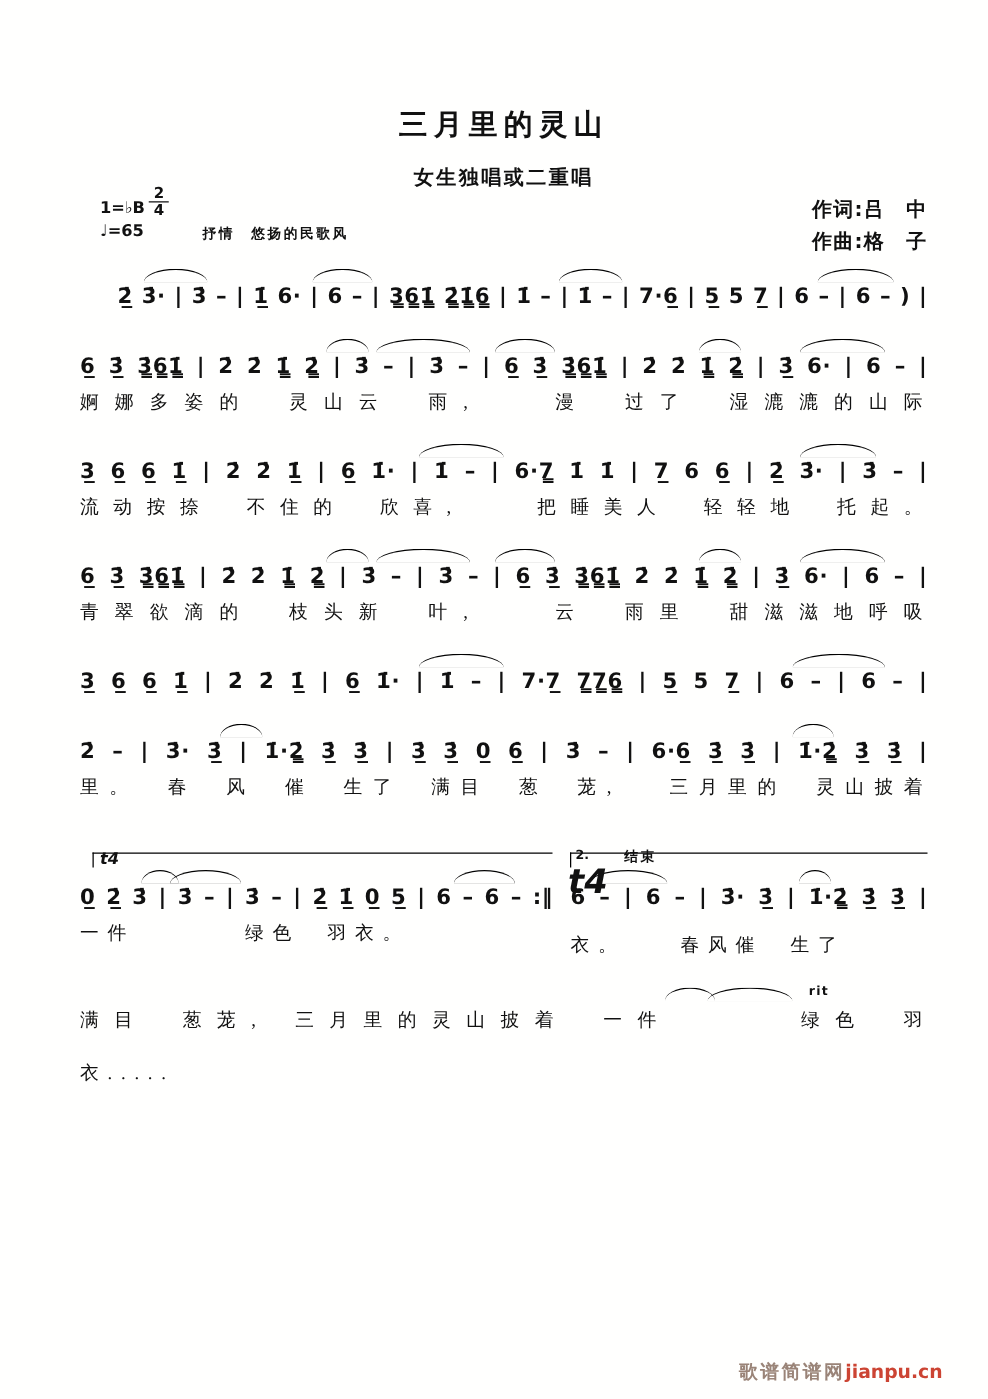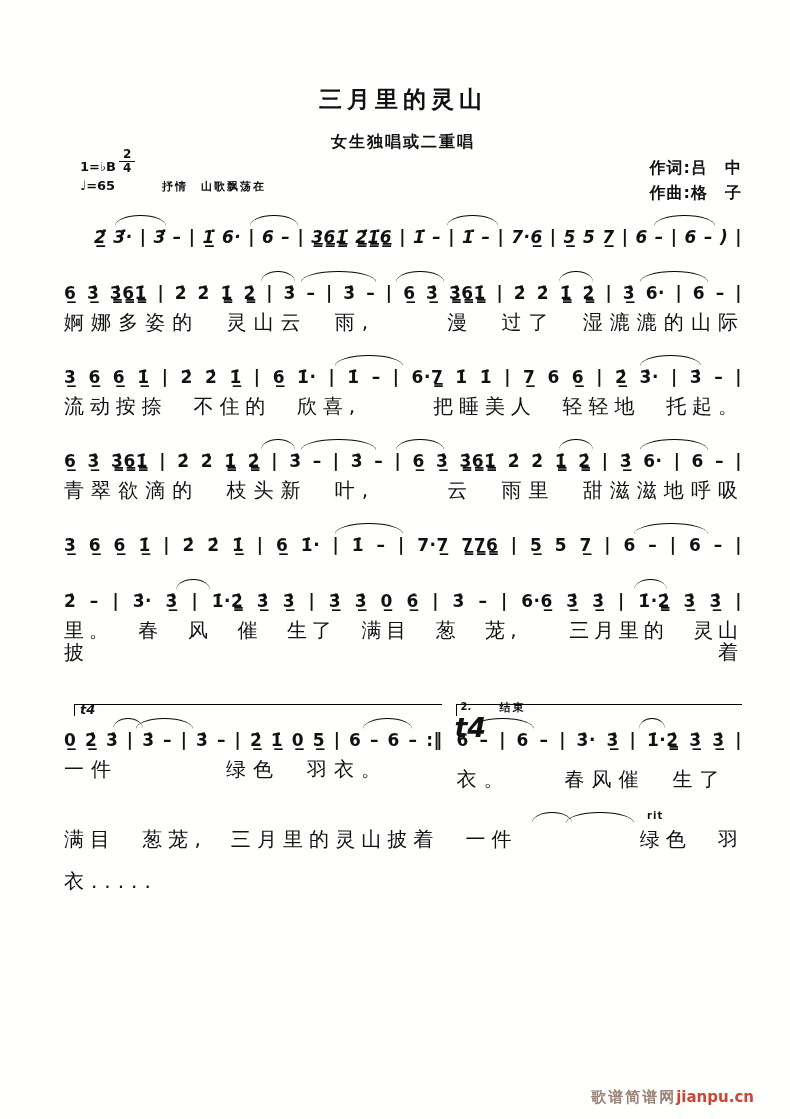--- a/index.html
+++ b/index.html
@@ -11,26 +11,26 @@
   .head-row{position:relative;height:52px;margin-top:2px;}
   .key-block{position:absolute;left:16px;top:-6px;font-weight:bold;font-size:13px;}
   .key-line{display:flex;align-items:flex-end;}
   .frac{display:inline-flex;flex-direction:column;align-items:center;font-size:12px;line-height:11px;margin-left:3px;font-weight:bold;}
   .frac .num{border-bottom:1px solid #111;padding:0 4px 1px;}
   .frac .den{padding-top:1px;}
   .tempo{margin-top:4px;}
   .style-text{position:absolute;left:98px;top:24px;font-size:11px;font-weight:bold;letter-spacing:2px;}
   .credits{position:absolute;right:0;top:0;font-size:16px;font-weight:bold;line-height:25px;letter-spacing:1px;text-align:left;}
   .system{margin-top:20px;}
-  .system.first{margin-top:6px;font-style:italic;}
+  .system.first{margin-top:6px;}
   .notes-wrap{position:relative;padding-top:12px;}
   .notes{font-weight:bold;font-size:17px;line-height:24px;letter-spacing:.5px;
          text-align:justify;text-align-last:justify;}
   .indent .notes{padding-left:30px;}
-  .lyrics{font-size:20px;letter-spacing:7px;margin-top:6px;line-height:22px;white-space:nowrap;}
+  .lyrics{font-size:15px;letter-spacing:7px;margin-top:6px;line-height:22px;white-space:nowrap;font-family:Liberation Serif, serif;}
   .lyrics.fill{white-space:normal;text-align:justify;text-align-last:justify;letter-spacing:4px;}
   .arc{position:absolute;top:2px;height:10px;border-top:1.6px solid #000;
        border-radius:50% 50% 0 0/100% 100% 0 0;}
   
   .system-split{display:flex;margin-top:41px;}
   .seg-a{width:57%;position:relative;box-sizing:border-box;padding-right:8px;}
   .seg-b{width:43%;position:relative;box-sizing:border-box;padding-left:6px;}
   .volta{position:relative;height:11px;border-top:1.5px solid #000;border-left:1.5px solid #000;}
   .volta-1{margin-left:10px;}
   .vlabel{position:absolute;left:5px;top:-3px;font-size:13px;font-weight:bold;font-style:italic;}
@@ -56,21 +56,21 @@
     <div class="key-block">
       <div class="key-line">
         <span>1=♭B</span>
         <span class="frac">
           <span class="num">2</span>
           <span class="den">4</span>
         </span>
       </div>
       <div class="tempo">♩=65</div>
     </div>
-    <div class="style-text">抒情 山歌飘荡在</div>
+    <div class="style-text">抒情 悠扬的民歌风</div>
     <div class="credits">
       <div>作词:吕 中</div>
       <div>作曲:格 子</div>
     </div>
   </div>
 
   <div class="system first indent">
     <div class="notes-wrap">
       <i class="arc" style="left:7.5%;width:7.5%"></i>
       <i class="arc" style="left:27.5%;width:7%"></i>

